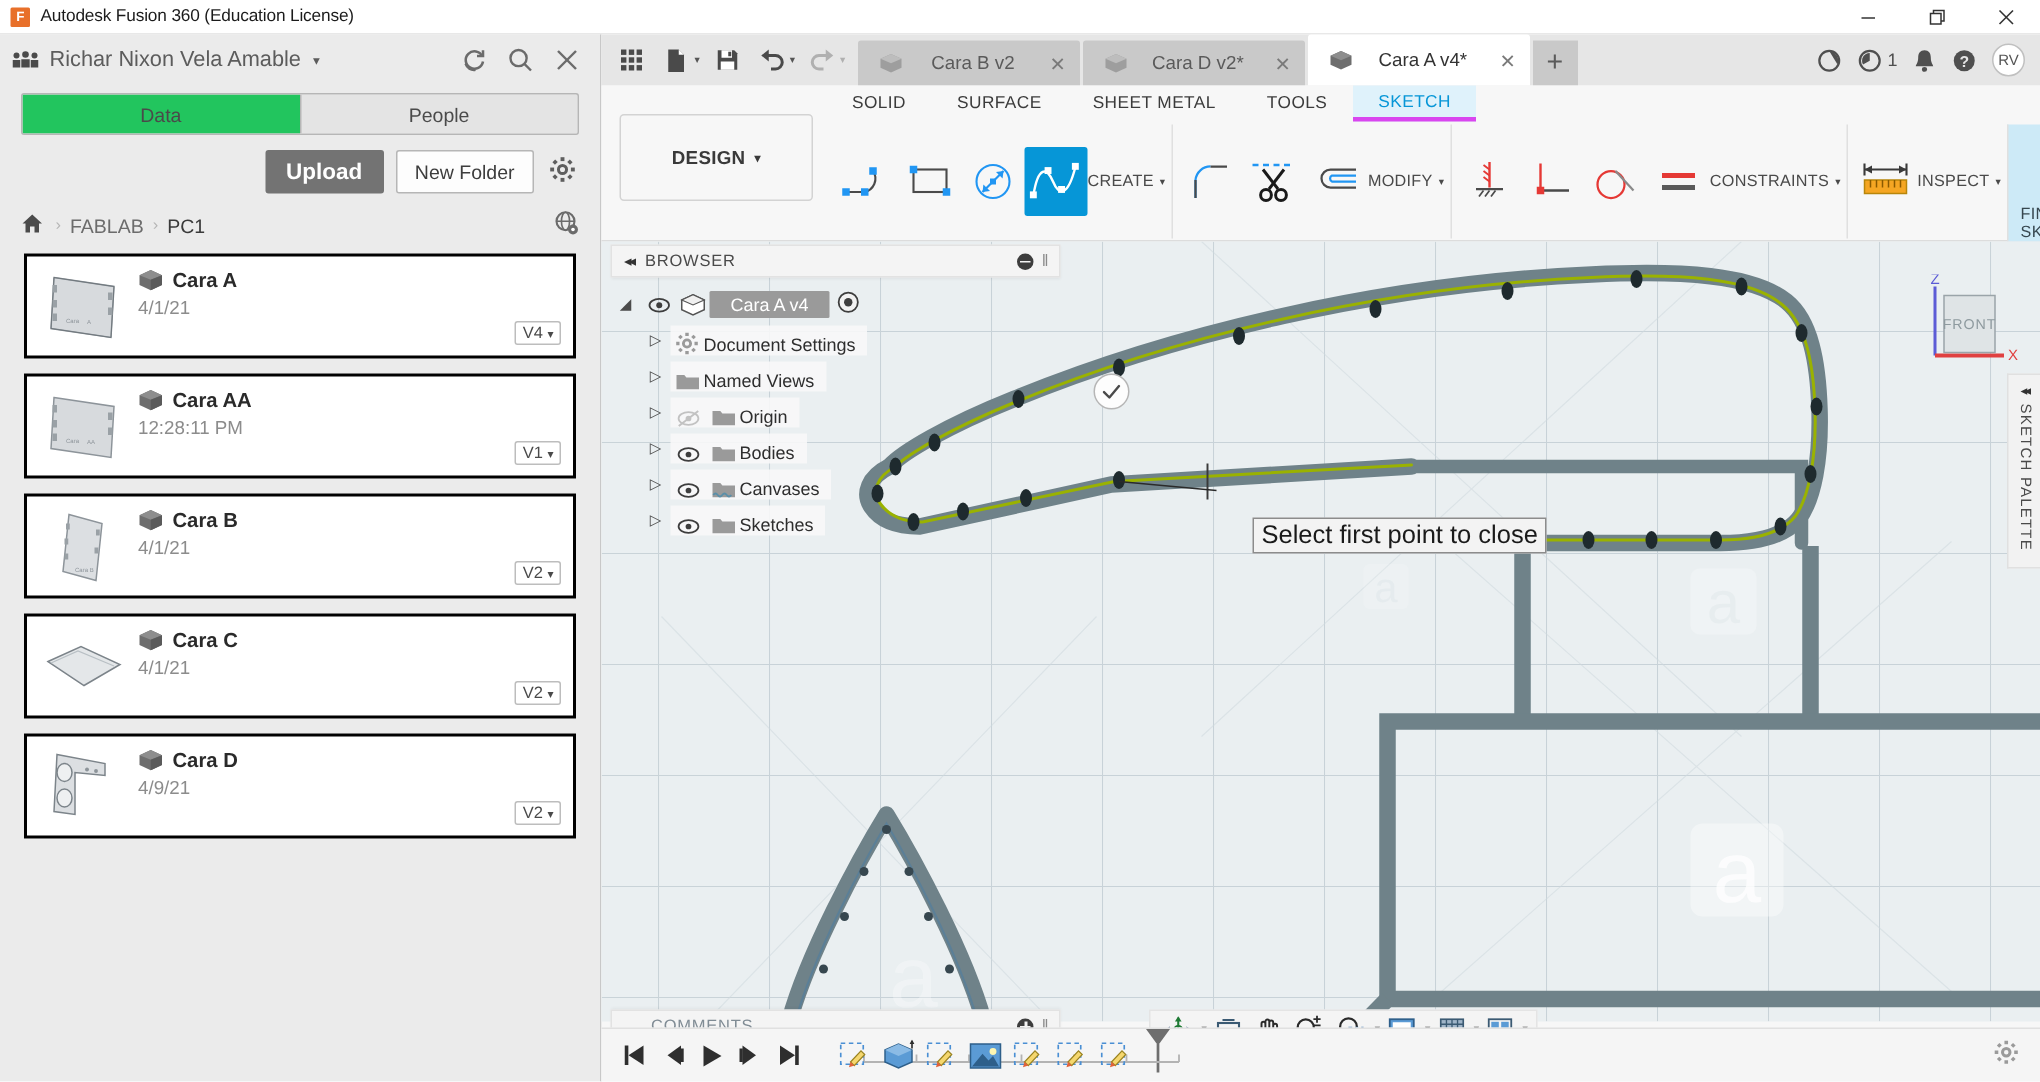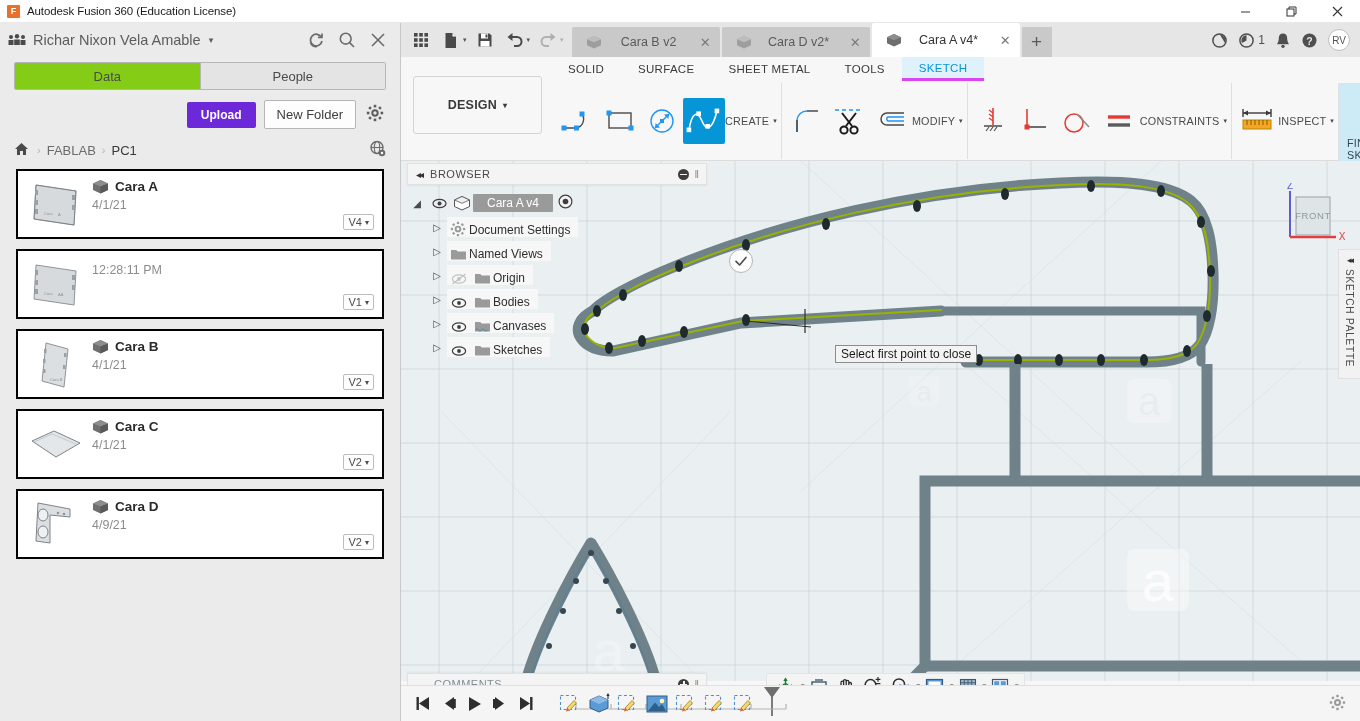--- a/index.html
+++ b/index.html
@@ -46,29 +46,29 @@
   .lp-ic { color:#6b6b6b; display:flex; align-items:center; justify-content:center; }
 
   .lp-tabs {
     margin:6px 14px 0 14px; display:flex; height:28px;
     border:1px solid #b6b6b6; border-radius:2px; overflow:hidden; background:#e2e2e2;
   }
   .lp-tab {
     flex:1; display:flex; align-items:center; justify-content:center;
     font-size:13px; color:#4a4a4a; background:#e4e4e4;
   }
-  .lp-tab.active { background:#84cc16; }
+  .lp-tab.active { background:#22c55e; }
   .lp-tab + .lp-tab { border-left:1px solid #b6b6b6; }
 
   .lp-actions {
     margin:10px 14px 0 14px; display:flex; align-items:center; justify-content:flex-end; gap:8px;
   }
   .btn-upload {
-    background:#6d28d9; color:#fff; border:none; border-radius:2px;
-    font-size:12px; font-weight:bold; padding:6px 14px; font-family:inherit;
+    background:#737373; color:#fff; border:none; border-radius:2px;
+    font-size:15px; font-weight:bold; padding:6px 14px; font-family:inherit;
   }
   .btn-newfolder {
     background:#fdfdfd; color:#3d3d3d; border:1px solid #b6b6b6; border-radius:2px;
     font-size:13px; padding:6px 12px; font-family:inherit;
   }
   .gear-btn { color:#5e5e5e; font-size:17px; line-height:1; padding:0 2px; }
 
   .breadcrumb {
     margin:10px 14px 0 14px; display:flex; align-items:center; height:22px; font-size:13px;
   }
@@ -179,21 +179,21 @@
   .teye { width:24px; display:flex; align-items:center; justify-content:center; }
   .tpill { display:flex; align-items:flex-end; background:rgba(248,248,248,0.88); height:20px; padding-right:8px; }
   .ticon { width:22px; display:flex; align-items:center; justify-content:center; }
   .tlabel { color:#2e2e2e; font-size:12px; }
   .root-sel { background:#9a9a9a; color:#fff; padding:2px 14px; border-radius:1px; font-size:12px; }
 
   
   .canvas { position:absolute; left:0; top:138px; width:959px; height:520px; background:#eaeff1; overflow:hidden; }
   .tooltip {
     position:absolute; background:#f3f3f3; border:1px solid #8c8c8c;
-    font-size:12px; color:#1a1a1a; padding:1px 5px; white-space:nowrap;
+    font-size:17px; color:#1a1a1a; padding:1px 5px; white-space:nowrap;
   }
   .checkmark-badge {
     position:absolute; width:24px; height:24px; border-radius:50%;
     background:#fdfdfd; border:1px solid #b6b6b6;
     display:flex; align-items:center; justify-content:center; color:#555; font-size:13px;
   }
   .viewcube { position:absolute; right:26px; top:22px; width:56px; height:52px; }
   .sketchpalette {
     position:absolute; right:0; top:88px; width:22px; height:130px;
     background:#f2f2f2; border:1px solid #e0e0e0; border-right:none;
@@ -397,20 +397,30 @@
             <rect x="11" y="15" width="3" height="5" fill="#9aa1a6"></rect>
               <rect x="11" y="25" width="3" height="5" fill="#9aa1a6"></rect>
             <rect x="11" y="34" width="3" height="5" fill="#9aa1a6"></rect>
             <rect x="48" y="20" width="3" height="5" fill="#9aa1a6"></rect>
               <rect x="48" y="30" width="3" height="5" fill="#9aa1a6"></rect>
             <text x="20" y="40" font-size="4" fill="#8d949a">Cara</text>
               <text x="34" y="41" font-size="4" fill="#8d949a">AA</text>
           </svg>
         </div>
         <div class="fc-body">
+          <div class="fc-titlerow">
+            <span class="fc-cube">
+              <svg width="17" height="15" viewBox="0 0 17 15">
+                <polygon points="8.5,1 16,4.5 16,11 8.5,14.5 1,11 1,4.5" fill="#6e6e6e"></polygon>
+                <polygon points="8.5,1 16,4.5 8.5,7.5 1,4.5" fill="#8d8d8d"></polygon>
+                <polygon points="8.5,7.5 16,4.5 16,11 8.5,14.5" fill="#5a5a5a"></polygon>
+              </svg>
+            </span>
+            <span class="fc-name">Cara AA</span>
+          </div>
           <div class="fc-date">12:28:11 PM</div>
           <div class="fc-ver">
             <span>V1</span>
             <span class="cv">▾</span>
           </div>
         </div>
       </div>
 
       <div class="filecard">
         <div class="fc-thumb">

